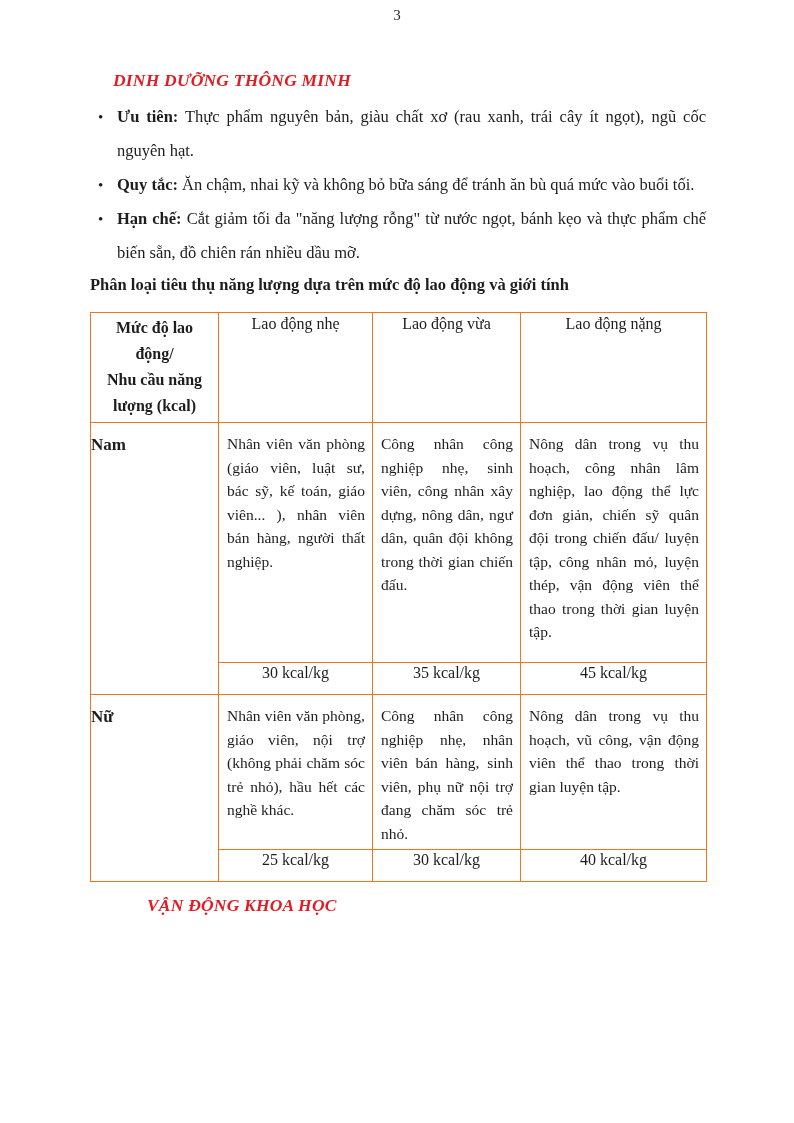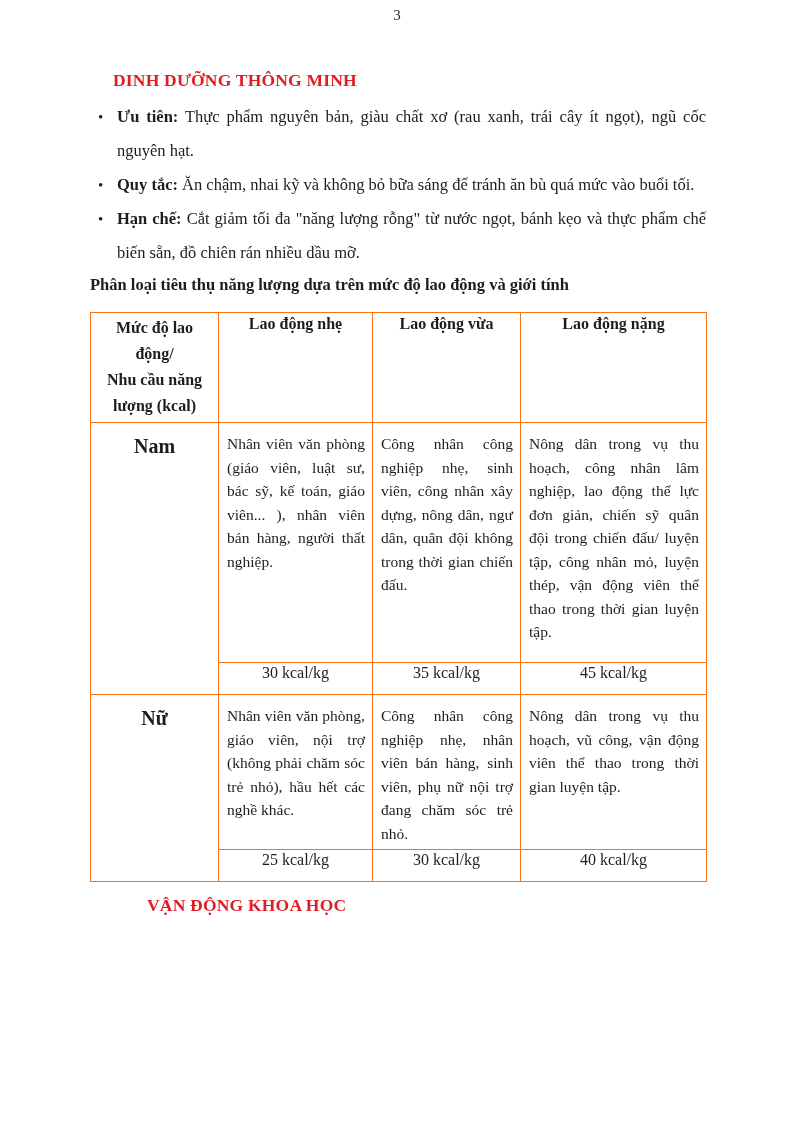--- a/index.html
+++ b/index.html
@@ -7,21 +7,21 @@
   .page {
     width:794px; height:1123px; margin:0 auto; background:#ffffff;
     font-family:"Liberation Serif", serif; color:#1d1d1d; position:relative;
     overflow:hidden;
   }
   .page-number {
     text-align:center; padding-top:7px; font-size:15px; color:#2a2a2a;
   }
   .content { padding:0 88px 0 90px; }
   .h-red {
-    color:#e11d23; font-weight:bold; font-size:17.5px; letter-spacing:0.2px;
+    color:#e11d23; font-weight:bold; font-size:17.5px; letter-spacing:0.2px;font-style:italic;
   }
   .h1 { margin:46px 0 0 23px; }
   .h2 { margin:13px 0 0 57px; }
   ul.bullets { list-style:none; margin:9px 0 0 0; padding:0; }
   ul.bullets li {
     position:relative; padding-left:27px; font-size:16.5px; line-height:34px;
     text-align:justify;
   }
   ul.bullets li::before {
     content:"\2022"; position:absolute; left:8px; top:0; font-size:15px;
@@ -40,25 +40,25 @@
   table.energy col.c4 { width:186px; }
   table.energy th, table.energy td {
     border:1px solid #f97316; vertical-align:top; overflow:hidden;
   }
   tr.header-row { height:110px; }
   th.corner {
     font-size:16px; font-weight:bold; text-align:center; vertical-align:middle;
     line-height:26px; padding:2px 6px;
   }
   th.lvl {
-    font-size:16px; font-weight:bold; text-align:center; vertical-align:middle;
+    font-size:16px; font-weight:normal; text-align:center; vertical-align:middle;
     padding:2px 4px;
   }
   td.gender {
-    font-weight:bold; font-size:20px; text-align:center; padding-top:12px;
+    font-weight:bold; font-size:17px; text-align:left; padding-top:12px;
   }
   td.desc {
     font-size:15.5px; line-height:23.5px; text-align:justify;
     padding:9px 7px 4px 8px;
   }
   tr.desc-row-nam { height:240px; }
   tr.desc-row-nu  { height:144px; }
   tr.kcal-row { height:32px; }
   td.kcal {
     text-align:center; vertical-align:middle; font-size:16px; padding:1px 2px;

